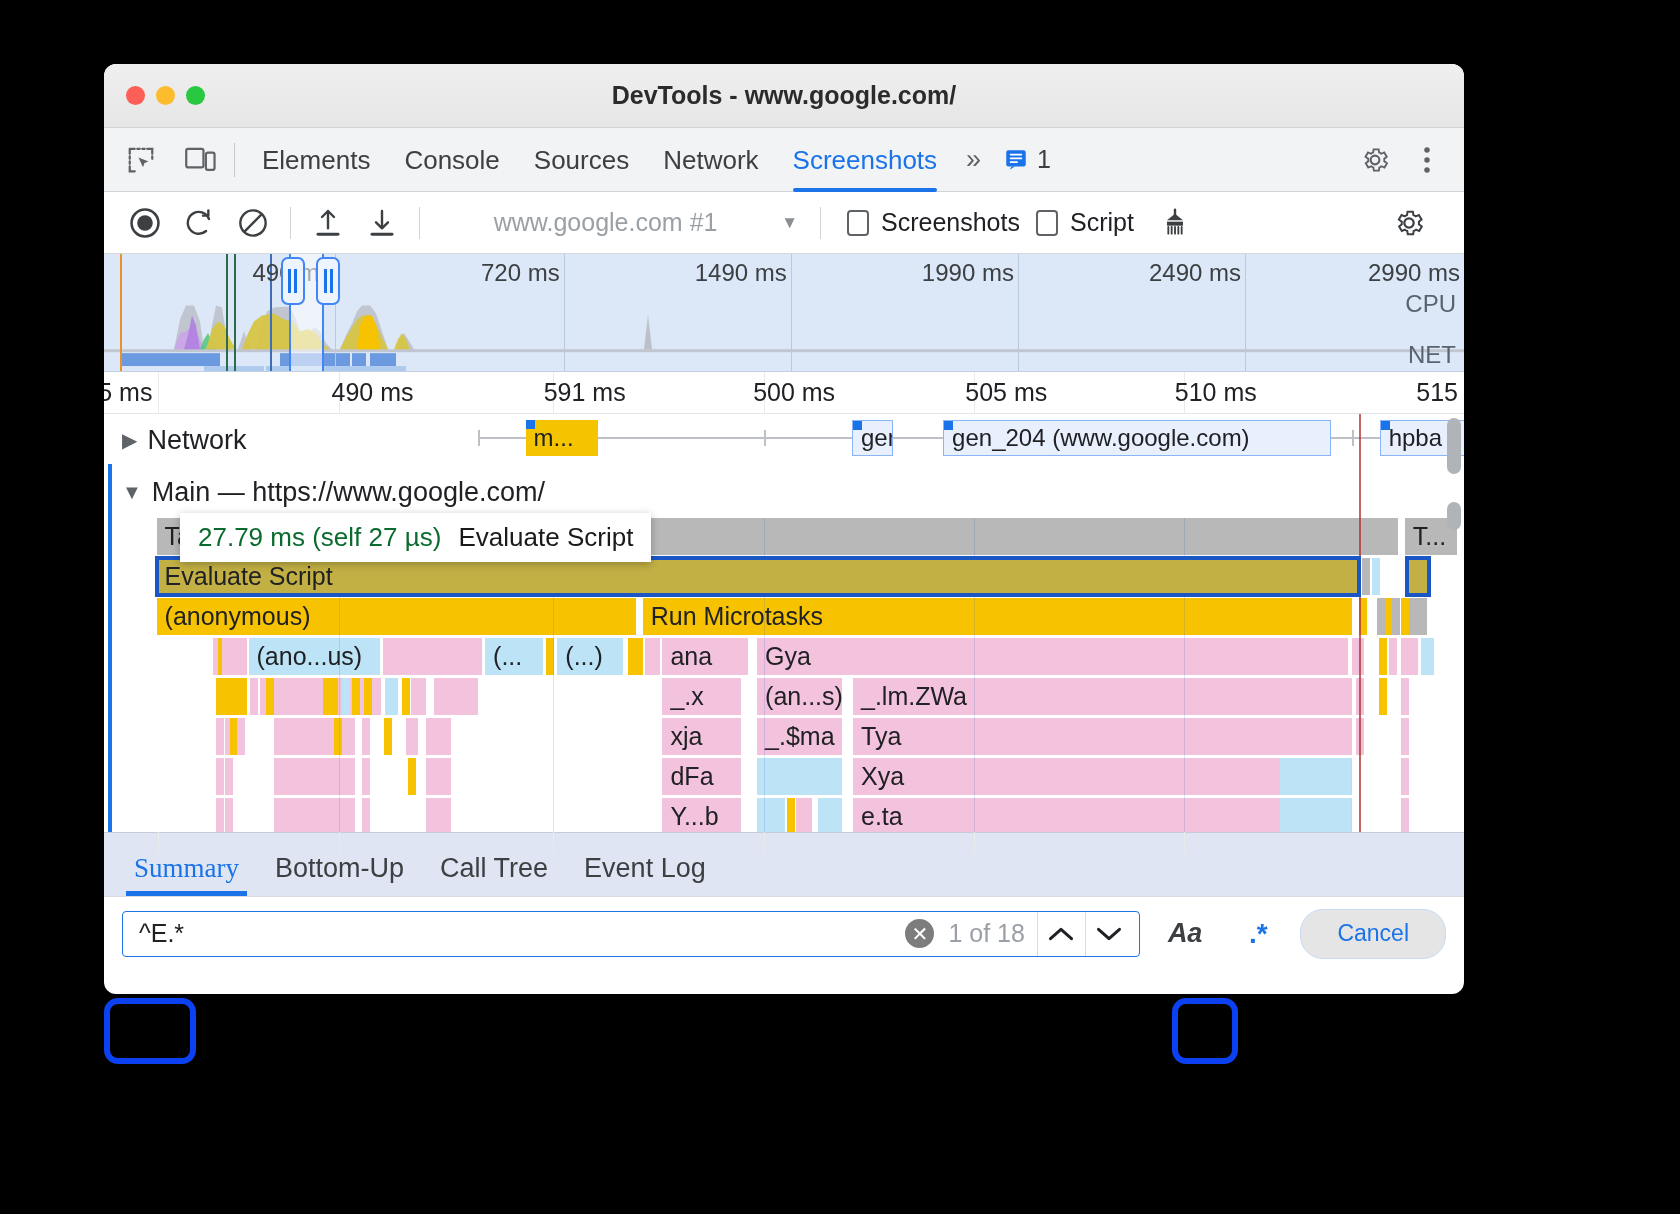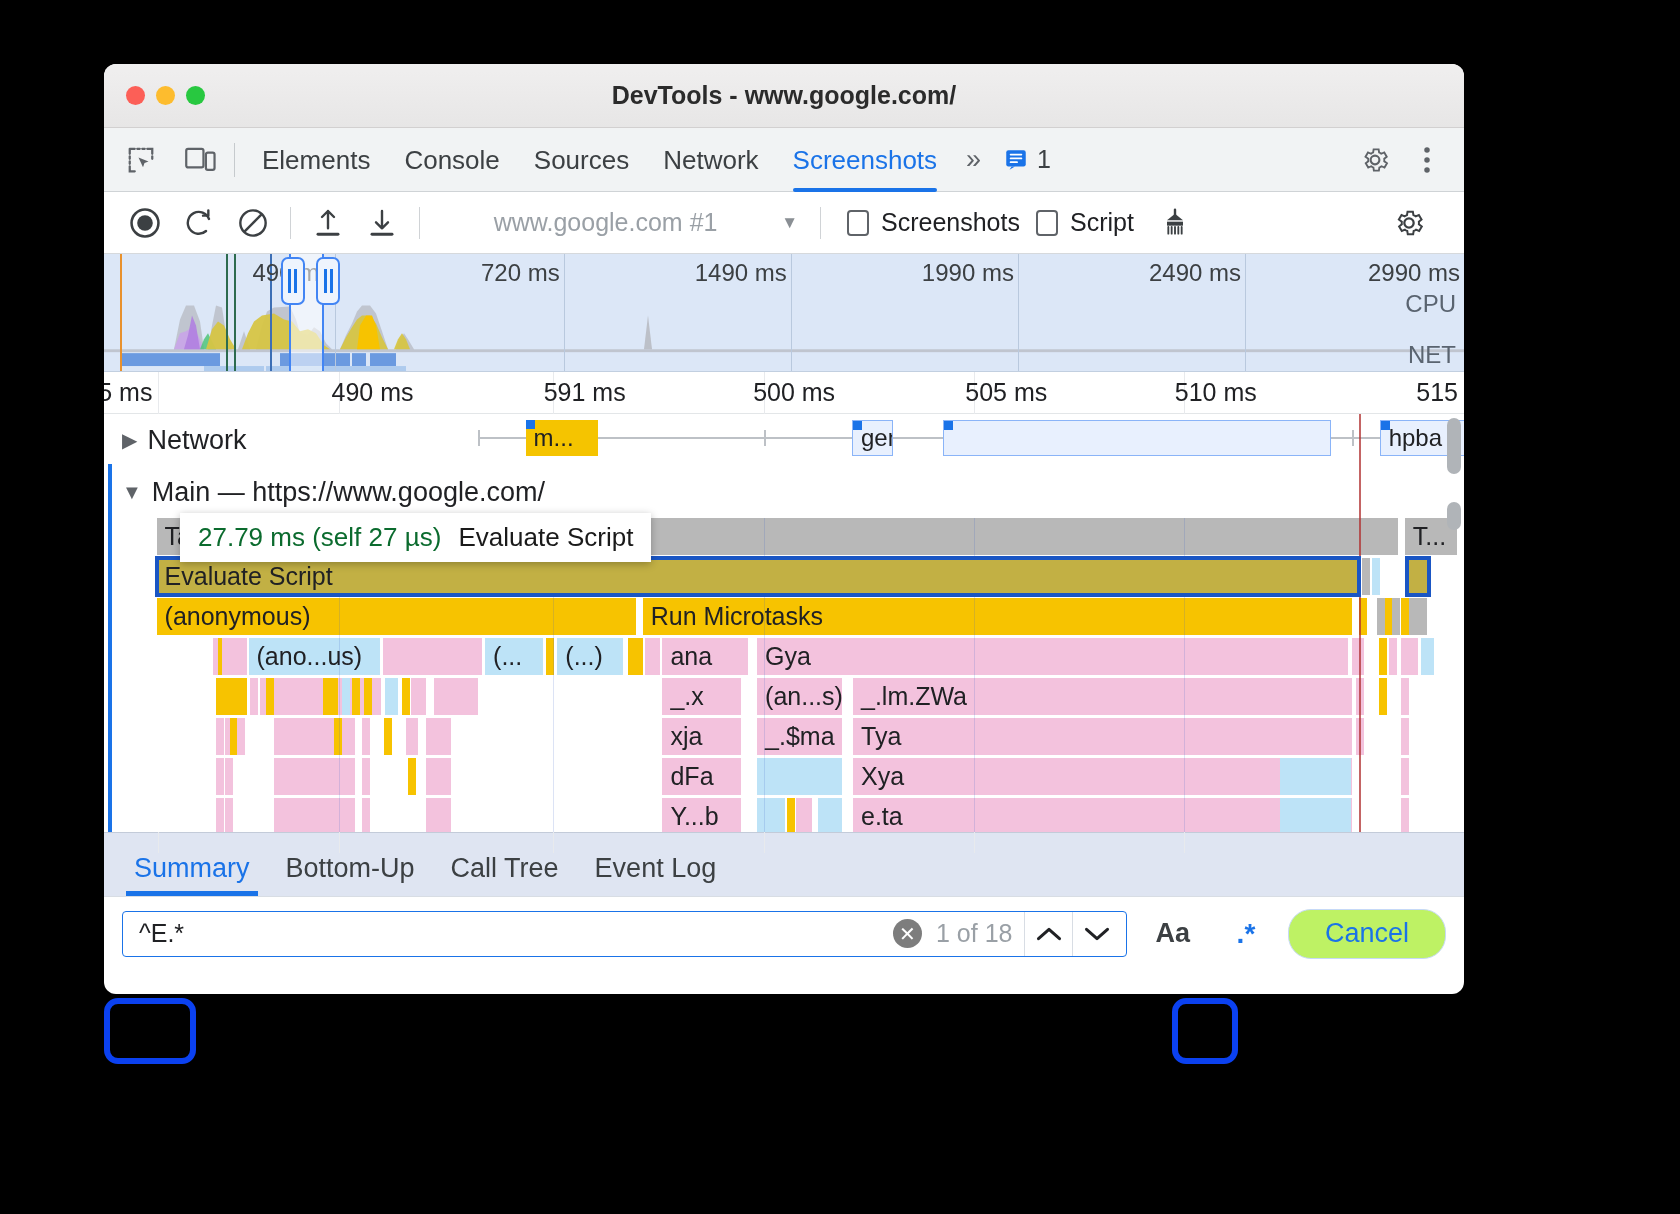--- a/index.html
+++ b/index.html
@@ -182,21 +182,21 @@
   
   .bottabs {
     height: 64px; background: #dfe5f2;
     display: flex; align-items: flex-end;
     border-top: 1px solid #c3cbd9;
   }
   .btab {
     font-size: 27px; color: #3c4043; padding: 0 18px 12px 18px; cursor: pointer;
     position: relative;
   }
-  .btab:first-child { margin-left: 12px; }
+  .btab:first-child { margin-left: 12px; font-family: Liberation Serif, serif; }
   .btab.active { color: #1a73e8; }
   .btab.active::after {
     content: ""; position: absolute; left: 10px; right: 10px; bottom: 0;
     height: 5px; background: #1a73e8;
   }
 
   
   .searchbar {
     height: 74px; background: #fff; border-top: 1px solid #d8dde4;
     display: flex; align-items: center; padding: 0 18px; gap: 14px;
@@ -213,29 +213,29 @@
   .clear-icon {
     width: 29px; height: 29px; border-radius: 50%; background: #7d7d7d;
     color: #fff; font-size: 20px; display: flex; align-items: center;
     justify-content: center; cursor: pointer; margin-right: 14px; flex: none;
   }
   .matchcount { font-size: 25px; color: #9aa0a6; margin-right: 12px; white-space: nowrap; }
   .navbtn {
     width: 48px; height: 44px; display: flex; align-items: center; justify-content: center;
     cursor: pointer; border-left: 1px solid #d8dde4; flex: none;
   }
-  .aa-btn { font-size: 27px; font-weight: bold; color: #3c4043; padding: 0 14px; cursor: pointer; }
+  .aa-btn { font-size: 27px; font-weight: bold; color: #3c4043; padding: 0 14px; cursor: pointer; font-style: italic; }
   .regex-btn {
     width: 56px; height: 46px; display: flex; align-items: center; justify-content: center;
     border-radius: 5px; cursor: pointer; color: #1a73e8; font-size: 28px; font-weight: bold;
   }
   .cancel-btn {
     border: 1px solid #c6d9f7; border-radius: 23px; height: 50px;
     padding: 0 36px; display: flex; align-items: center; justify-content: center;
-    color: #1a73e8; font-size: 27px; cursor: pointer; background: #bef264;
+    color: #1a73e8; font-size: 23px; cursor: pointer; background: #e5e5e5;
   }
 
   
   .ring {
     position: absolute; border: 6px solid #0b41f0; border-radius: 14px;
     pointer-events: none; z-index: 60;
   }
 </style>
 </head>
 <body>
@@ -441,20 +441,21 @@
       </div>
       <div class="netwire" style="left:36.3%; width:18.7%"></div>
       <div class="netcap" style="left:48.5%"></div>
       <div class="netbar req" style="left:55.0%; width:3.0%">
         <span class="tickdot"></span>
         <span>gen</span>
       </div>
       <div class="netwire" style="left:58.0%; width:3.7%"></div>
       <div class="netbar req" style="left:61.7%; width:28.5%">
         <span class="tickdot"></span>
+        <span>gen_204 (www.google.com)</span>
       </div>
       <div class="netwire" style="left:90.2%; width:3.6%"></div>
       <div class="netcap" style="left:91.8%"></div>
       <div class="netbar req" style="left:93.8%; width:7.0%">
         <span class="tickdot"></span>
         <span>hpba (</span>
       </div>
     </div>
 
     <div class="trackrow" style="height:52px">

